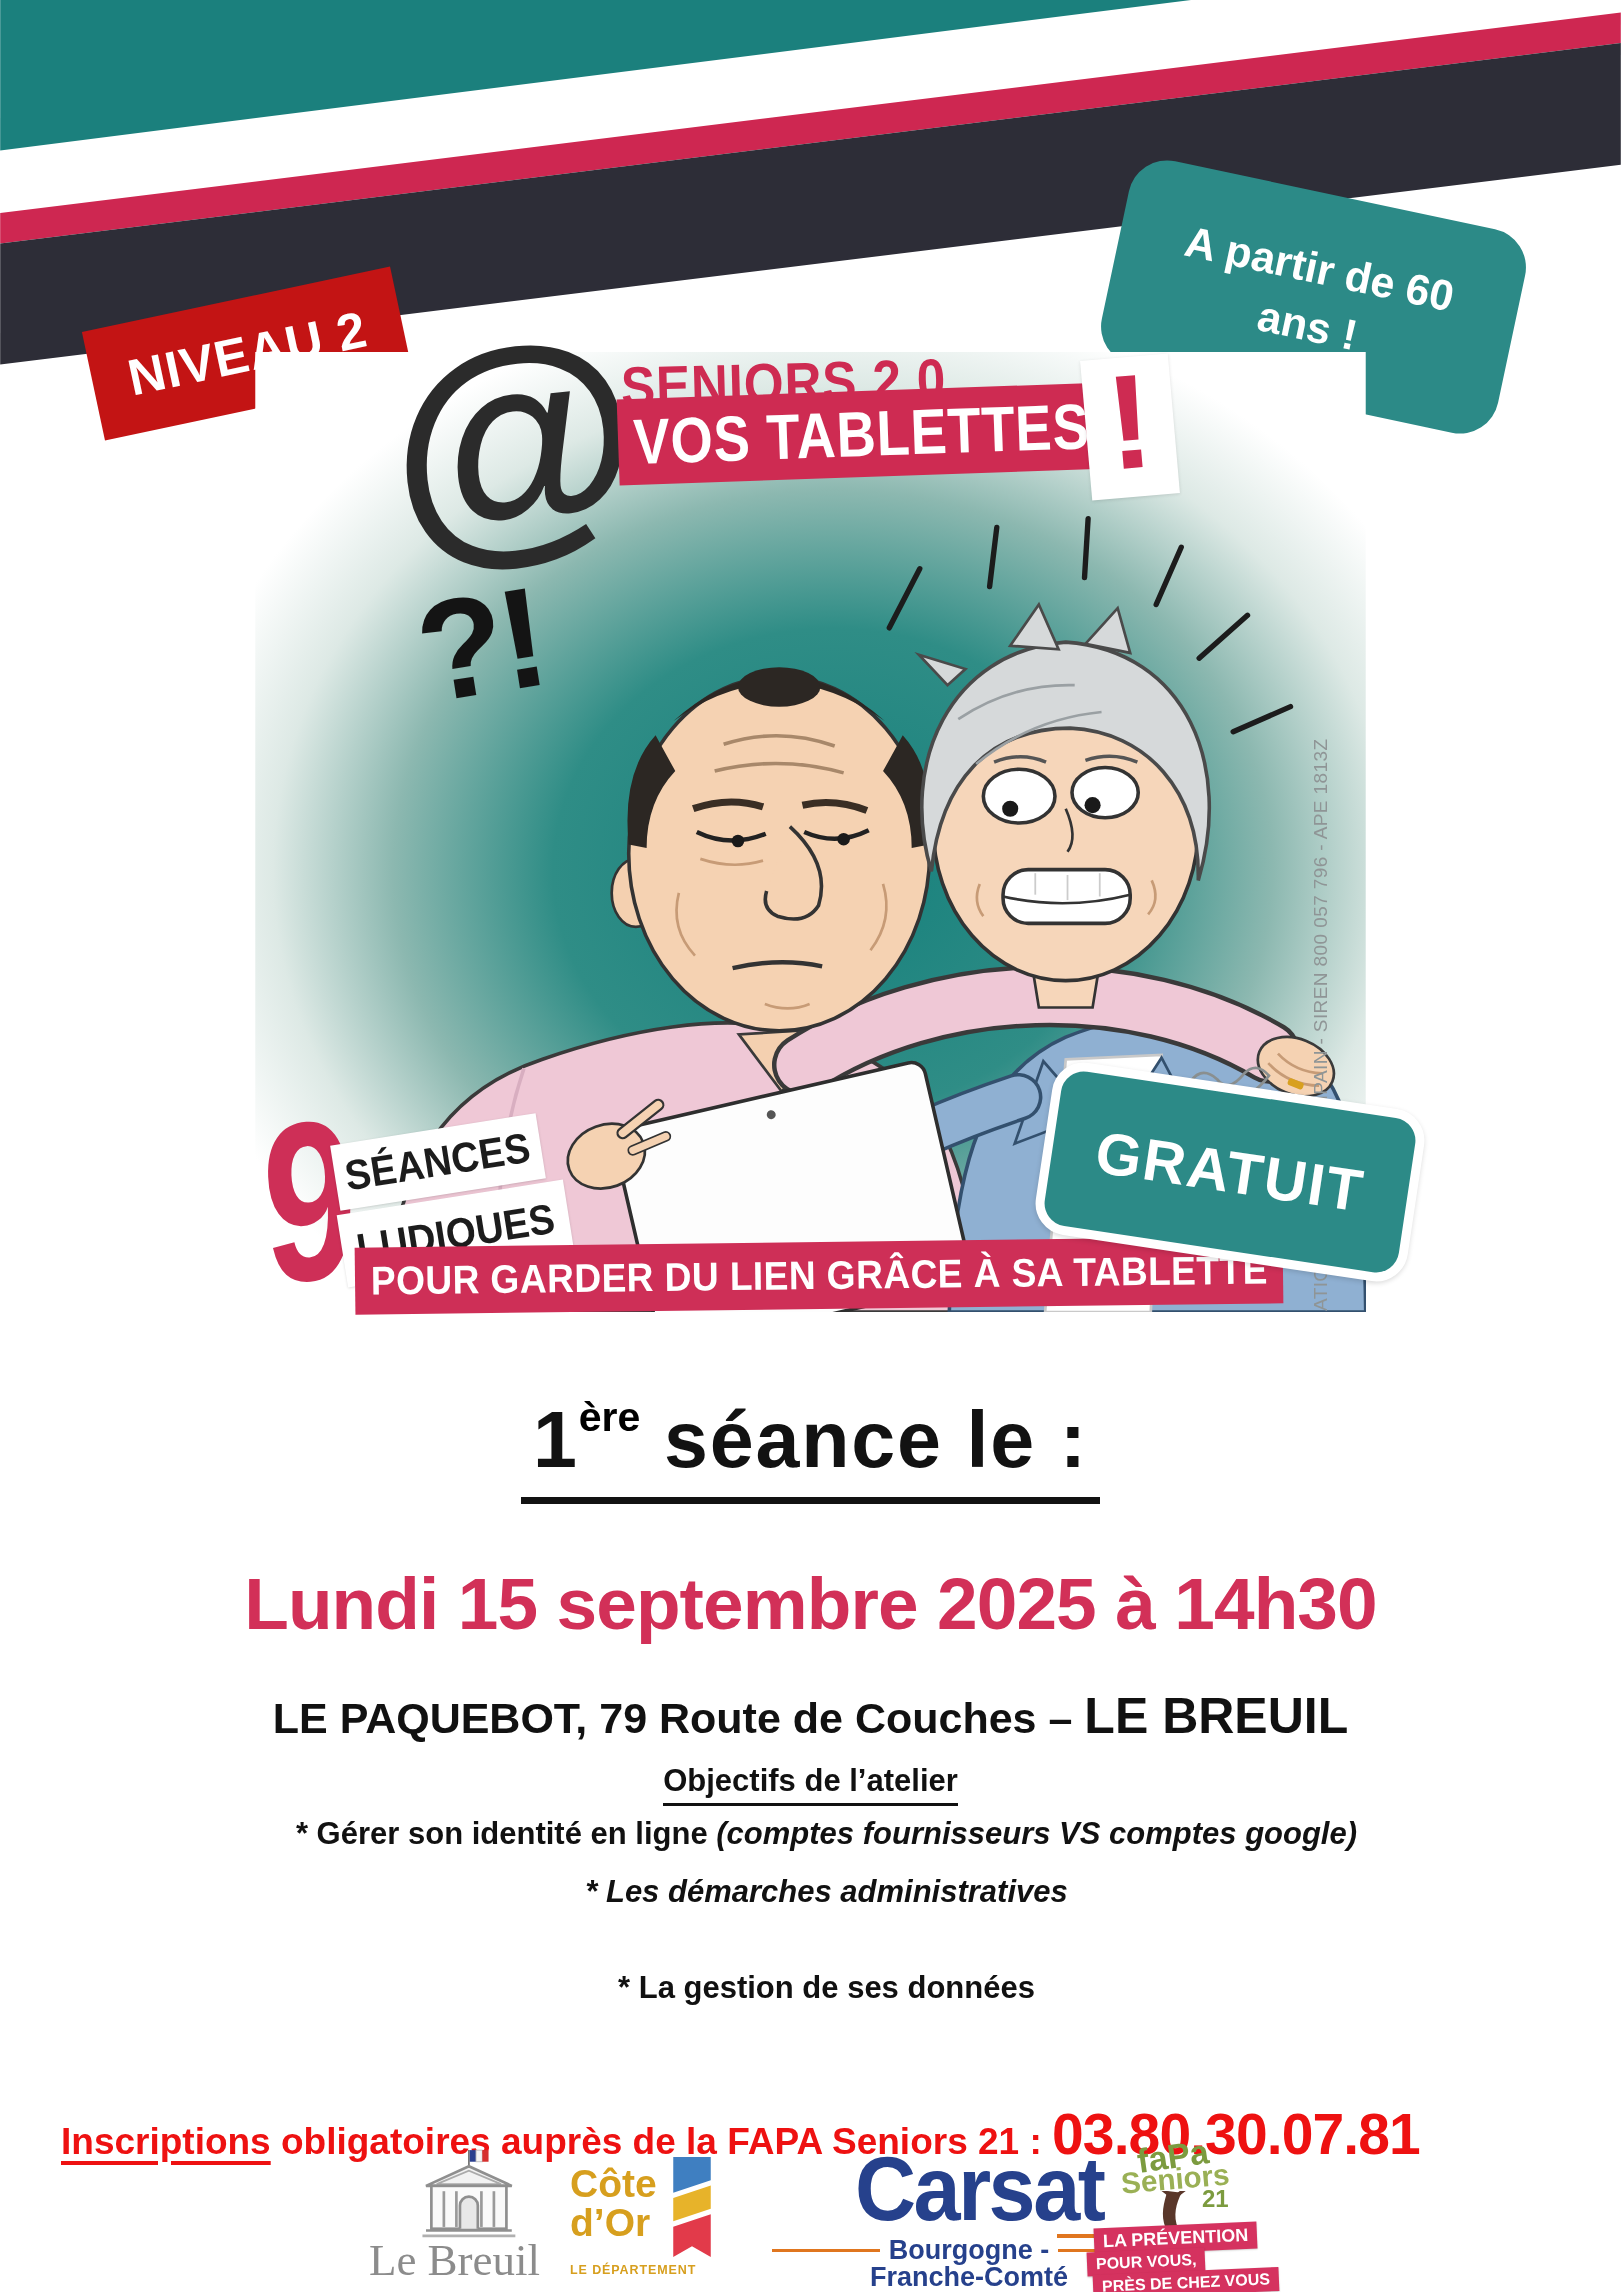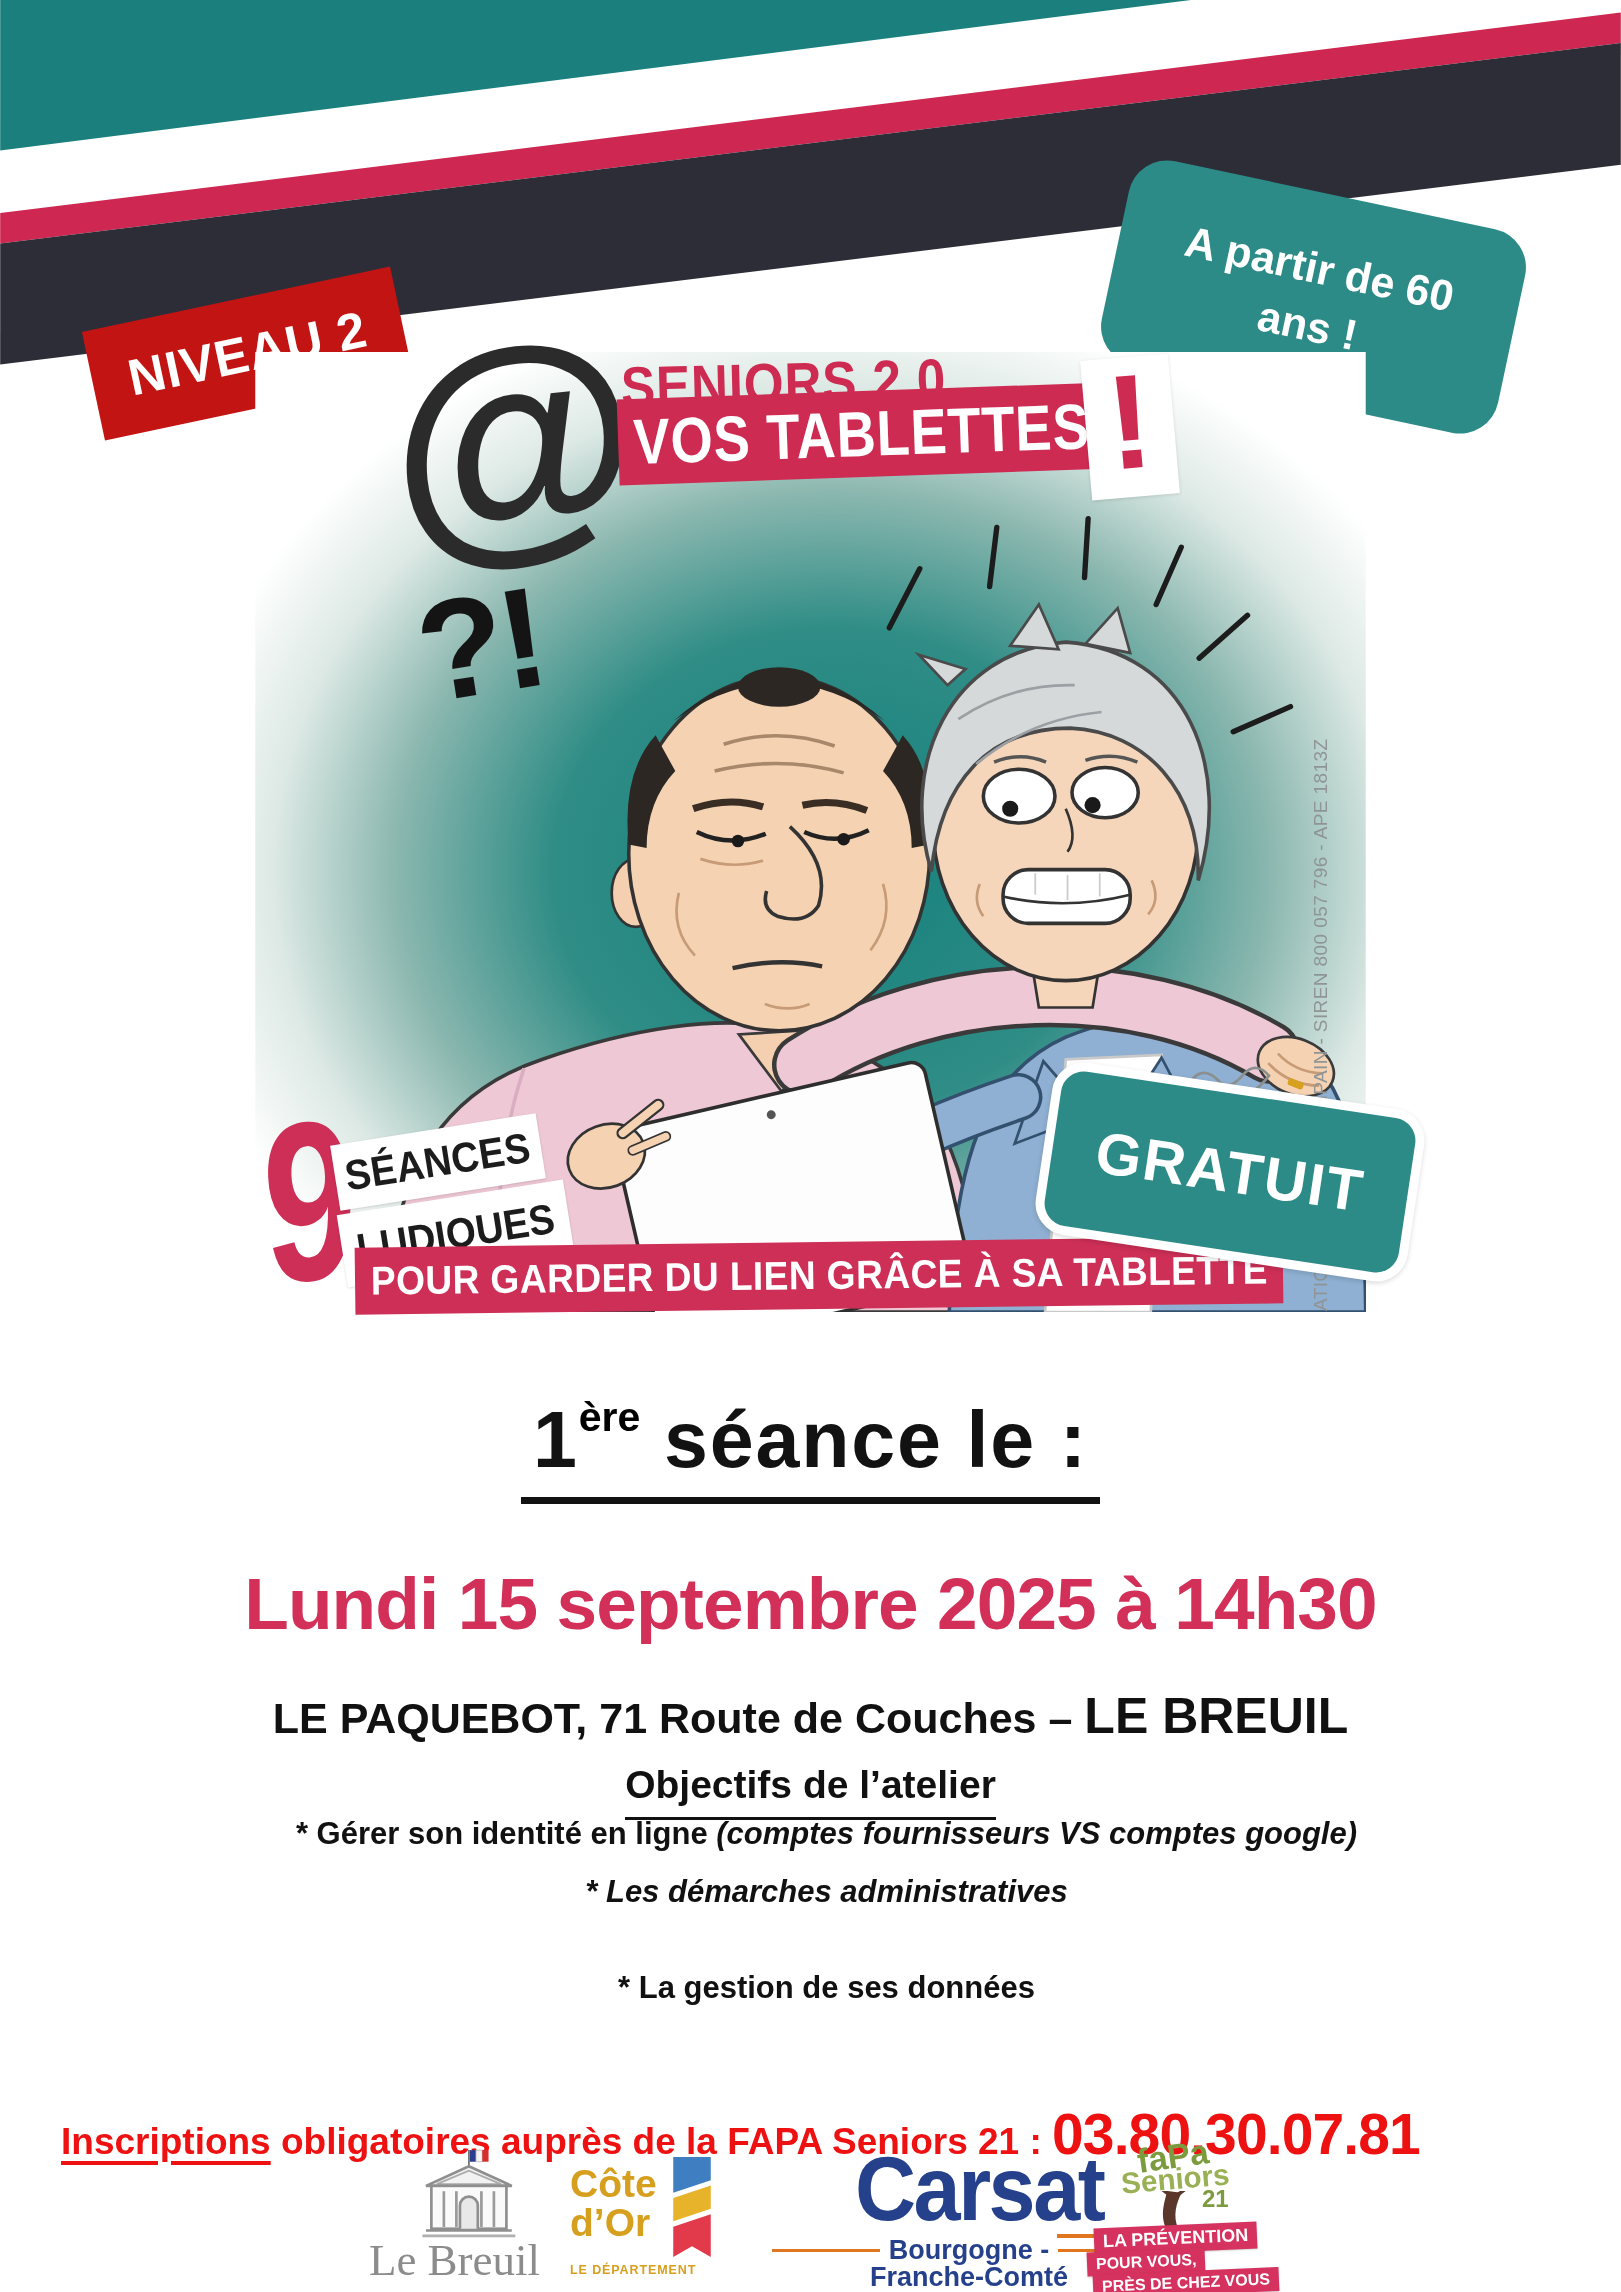--- a/index.html
+++ b/index.html
@@ -52,22 +52,22 @@
   
   .h1line{top:1394px;left:0;width:100%;text-align:center;}
   .h1line .u{display:inline-block;border-bottom:7.2px solid #121212;padding:0 12.5px 10.7px;}
   .h1line .big{font-size:79px;font-weight:bold;color:#121212;letter-spacing:1.8px;}
   .h1line sup{font-size:41px;font-weight:bold;position:relative;top:-30px;letter-spacing:0;}
   .dateline{top:1562px;left:0;width:100%;text-align:center;color:#d23058;font-weight:bold;
     font-size:73px;letter-spacing:-0.9px;white-space:nowrap;}
   .locline{top:1687px;left:0;width:100%;text-align:center;color:#111;font-weight:bold;font-size:43px;white-space:nowrap;}
   .locline .city{font-size:50px;}
   .objhead{top:1763px;left:0;width:100%;text-align:center;}
-  .objhead span{display:inline-block;font-size:39px;font-weight:bold;color:#111;
-    border-bottom:3.6px solid #111;padding-bottom:10px;}
+  .objhead span{display:inline-block;font-size:31px;font-weight:bold;color:#111;
+    border-bottom:3.6px solid #111;padding-bottom:4px;}
   .obj{left:16px;width:100%;text-align:center;color:#111;font-weight:bold;font-size:31px;white-space:nowrap;}
   .obj .it{font-style:italic;}
   .obj1{top:1816px;}.obj2{top:1874px;font-style:italic;}
   .obj3{top:1922px;font-style:italic;}.obj4{top:1970px;}
 
   .insc{top:2101px;left:61px;width:1540px;color:#ee1111;font-weight:bold;font-size:37px;white-space:nowrap;}
   .insc .uword{text-decoration:underline;text-decoration-thickness:3.6px;text-underline-offset:7.2px;}
   .insc .phone{font-size:57px;letter-spacing:-0.9px;}
 
   
@@ -269,21 +269,21 @@
 
   <div class="abs h1line">
     <span class="u">
       <span class="big">1</span><sup>ère</sup><span class="big"> séance le :</span>
     </span>
   </div>
 
   <div class="abs dateline">Lundi 15 septembre 2025 à 14h30</div>
 
   <div class="abs locline">
-    <span>LE PAQUEBOT, 71 Route de Couches – </span><span class="city">LE BREUIL</span>
+    <span>LE PAQUEBOT, 79 Route de Couches – </span><span class="city">LE BREUIL</span>
   </div>
 
   <div class="abs objhead">
     <span>Objectifs de l’atelier</span>
   </div>
   <div class="abs obj obj1">
     <span>* Gérer son identité en ligne </span><span class="it">(comptes fournisseurs VS comptes google)</span>
   </div>
   <div class="abs obj obj2">* Les démarches administratives</div>
   <div class="abs obj obj4">* La gestion de ses données</div>

